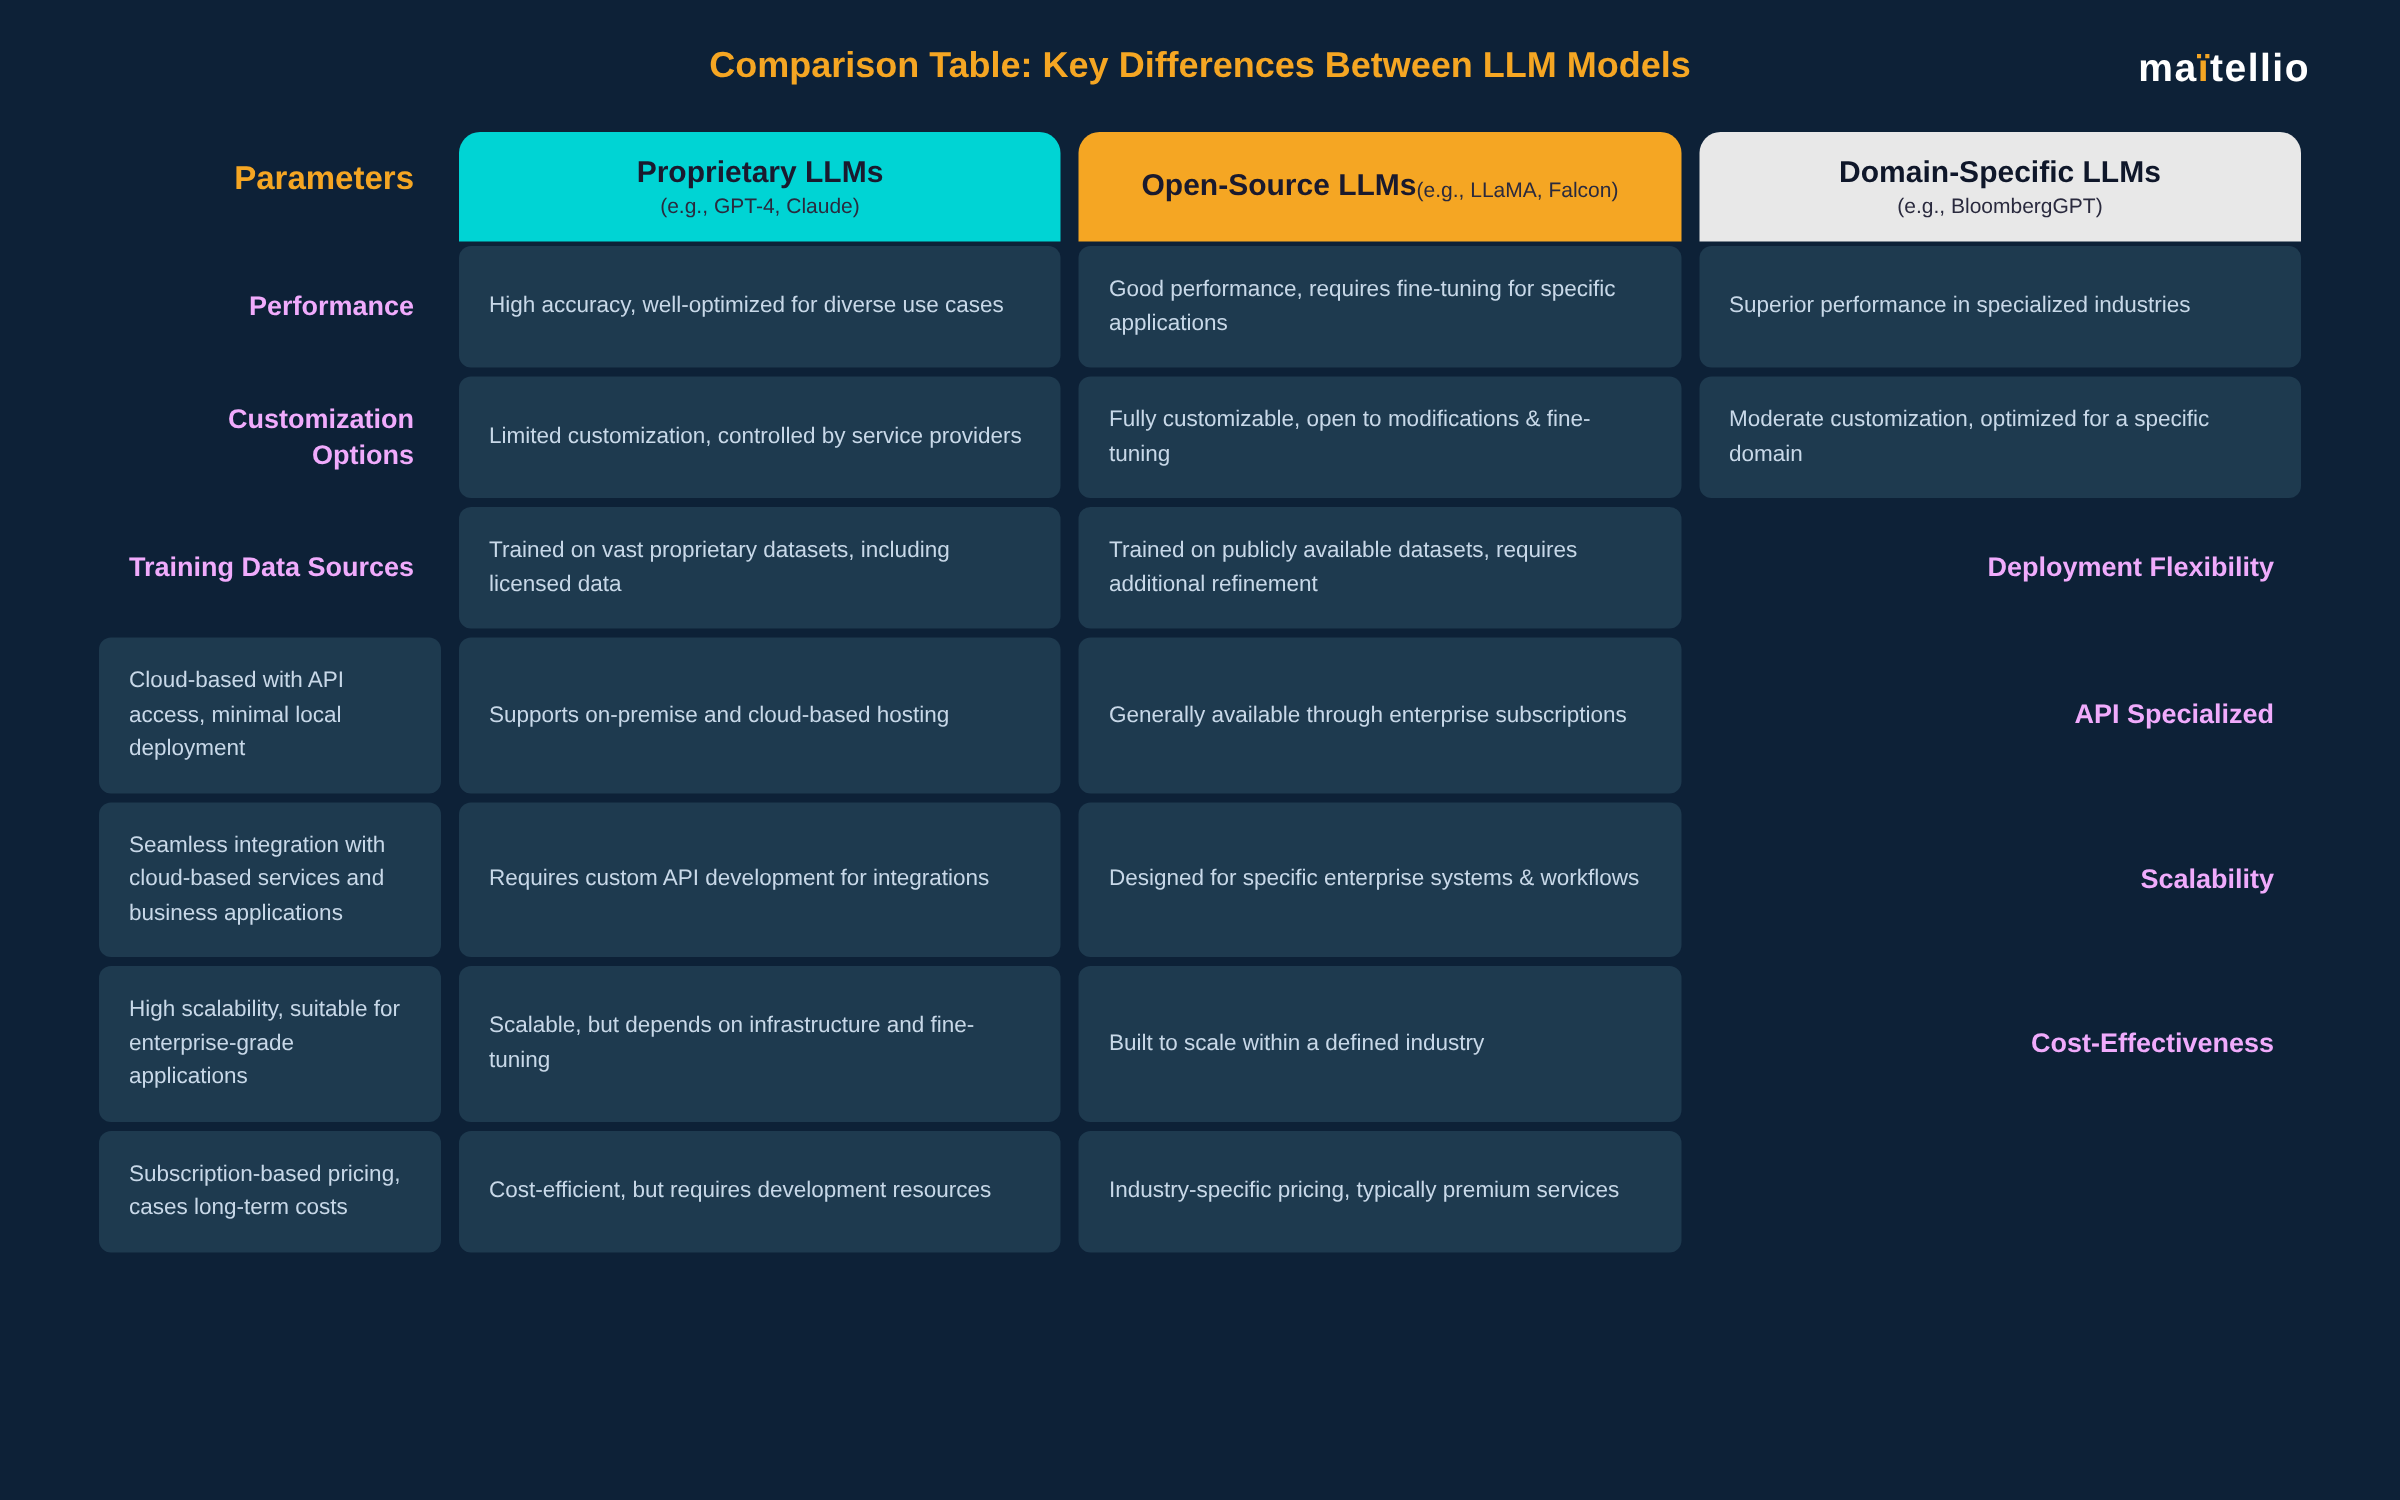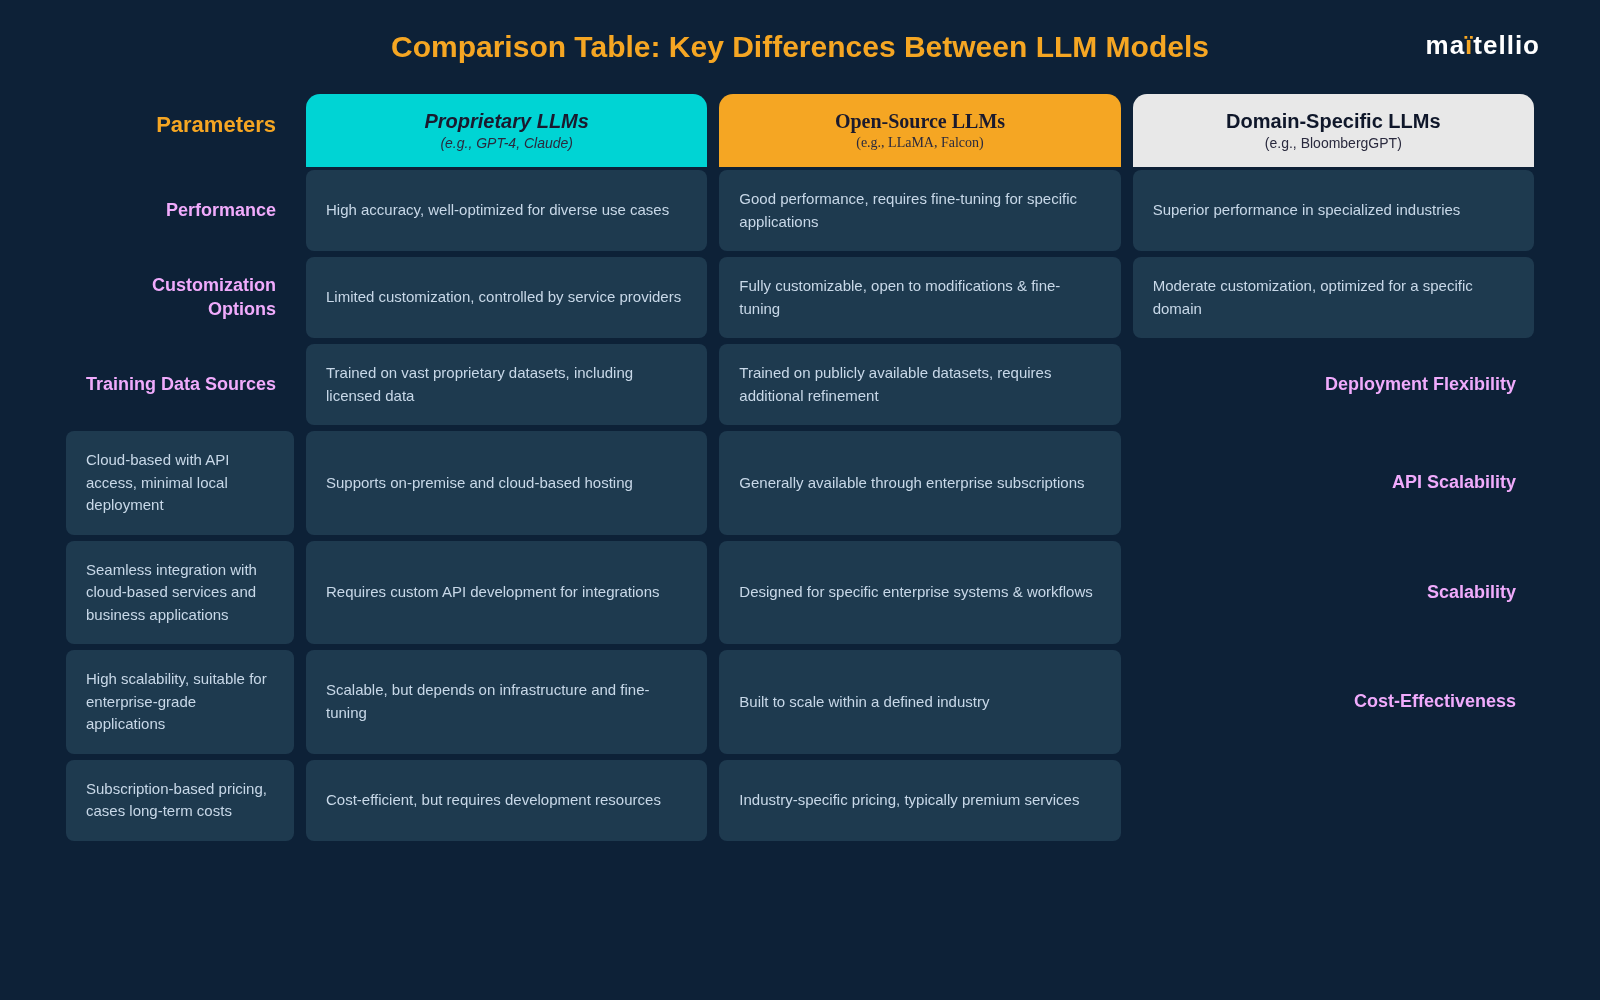--- a/index.html
+++ b/index.html
@@ -19,21 +19,21 @@
     .header {
       width: 100%;
       display: flex;
       justify-content: center;
       align-items: center;
       position: relative;
       margin-bottom: 30px;
     }
 
     .title {
-      font-size: 30px;
+      font-size: 24px;
       font-weight: 800;
       color: #f5a623;
       text-align: center;
     }
 
     .logo {
       position: absolute;
       right: 0;
       top: 0;
       color: white;
@@ -72,34 +72,32 @@
 
     .col-header-prop {
       background: #00d4d4;
       border-radius: 14px 14px 0 0;
       margin: 0 6px;
       display: flex;
       flex-direction: column;
       align-items: center;
       justify-content: center;
       padding: 16px 20px;
-      font-style: italic;
     }
 
     .col-header-open {
       background: #f5a623;
       border-radius: 14px 14px 0 0;
       margin: 0 6px;
       display: flex;
-      flex-direction: column;
+      flex-direction: row;
       align-items: center;
       justify-content: center;
       padding: 16px 8px;
       text-align: center;
-      font-family: Liberation Serif, serif;
     }
 
     .col-header-domain {
       background: #e8e8e8;
       border-radius: 14px 14px 0 0;
       margin: 0 6px;
       display: flex;
       flex-direction: column;
       align-items: center;
       justify-content: center;
@@ -225,21 +223,21 @@
     <div class="cell row-odd ">
       <p>Cloud-based with API access, minimal local deployment</p>
     </div>
     <div class="cell row-odd ">
       <p>Supports on-premise and cloud-based hosting</p>
     </div>
     <div class="cell row-odd ">
       <p>Generally available through enterprise subscriptions</p>
     </div>
     <div class="row-label">
-      <span>API Scalability</span>
+      <span>API Specialized</span>
     </div>
     <div class="cell row-even ">
       <p>Seamless integration with cloud-based services and business applications</p>
     </div>
     <div class="cell row-even ">
       <p>Requires custom API development for integrations</p>
     </div>
     <div class="cell row-even ">
       <p>Designed for specific enterprise systems &amp; workflows</p>
     </div>

